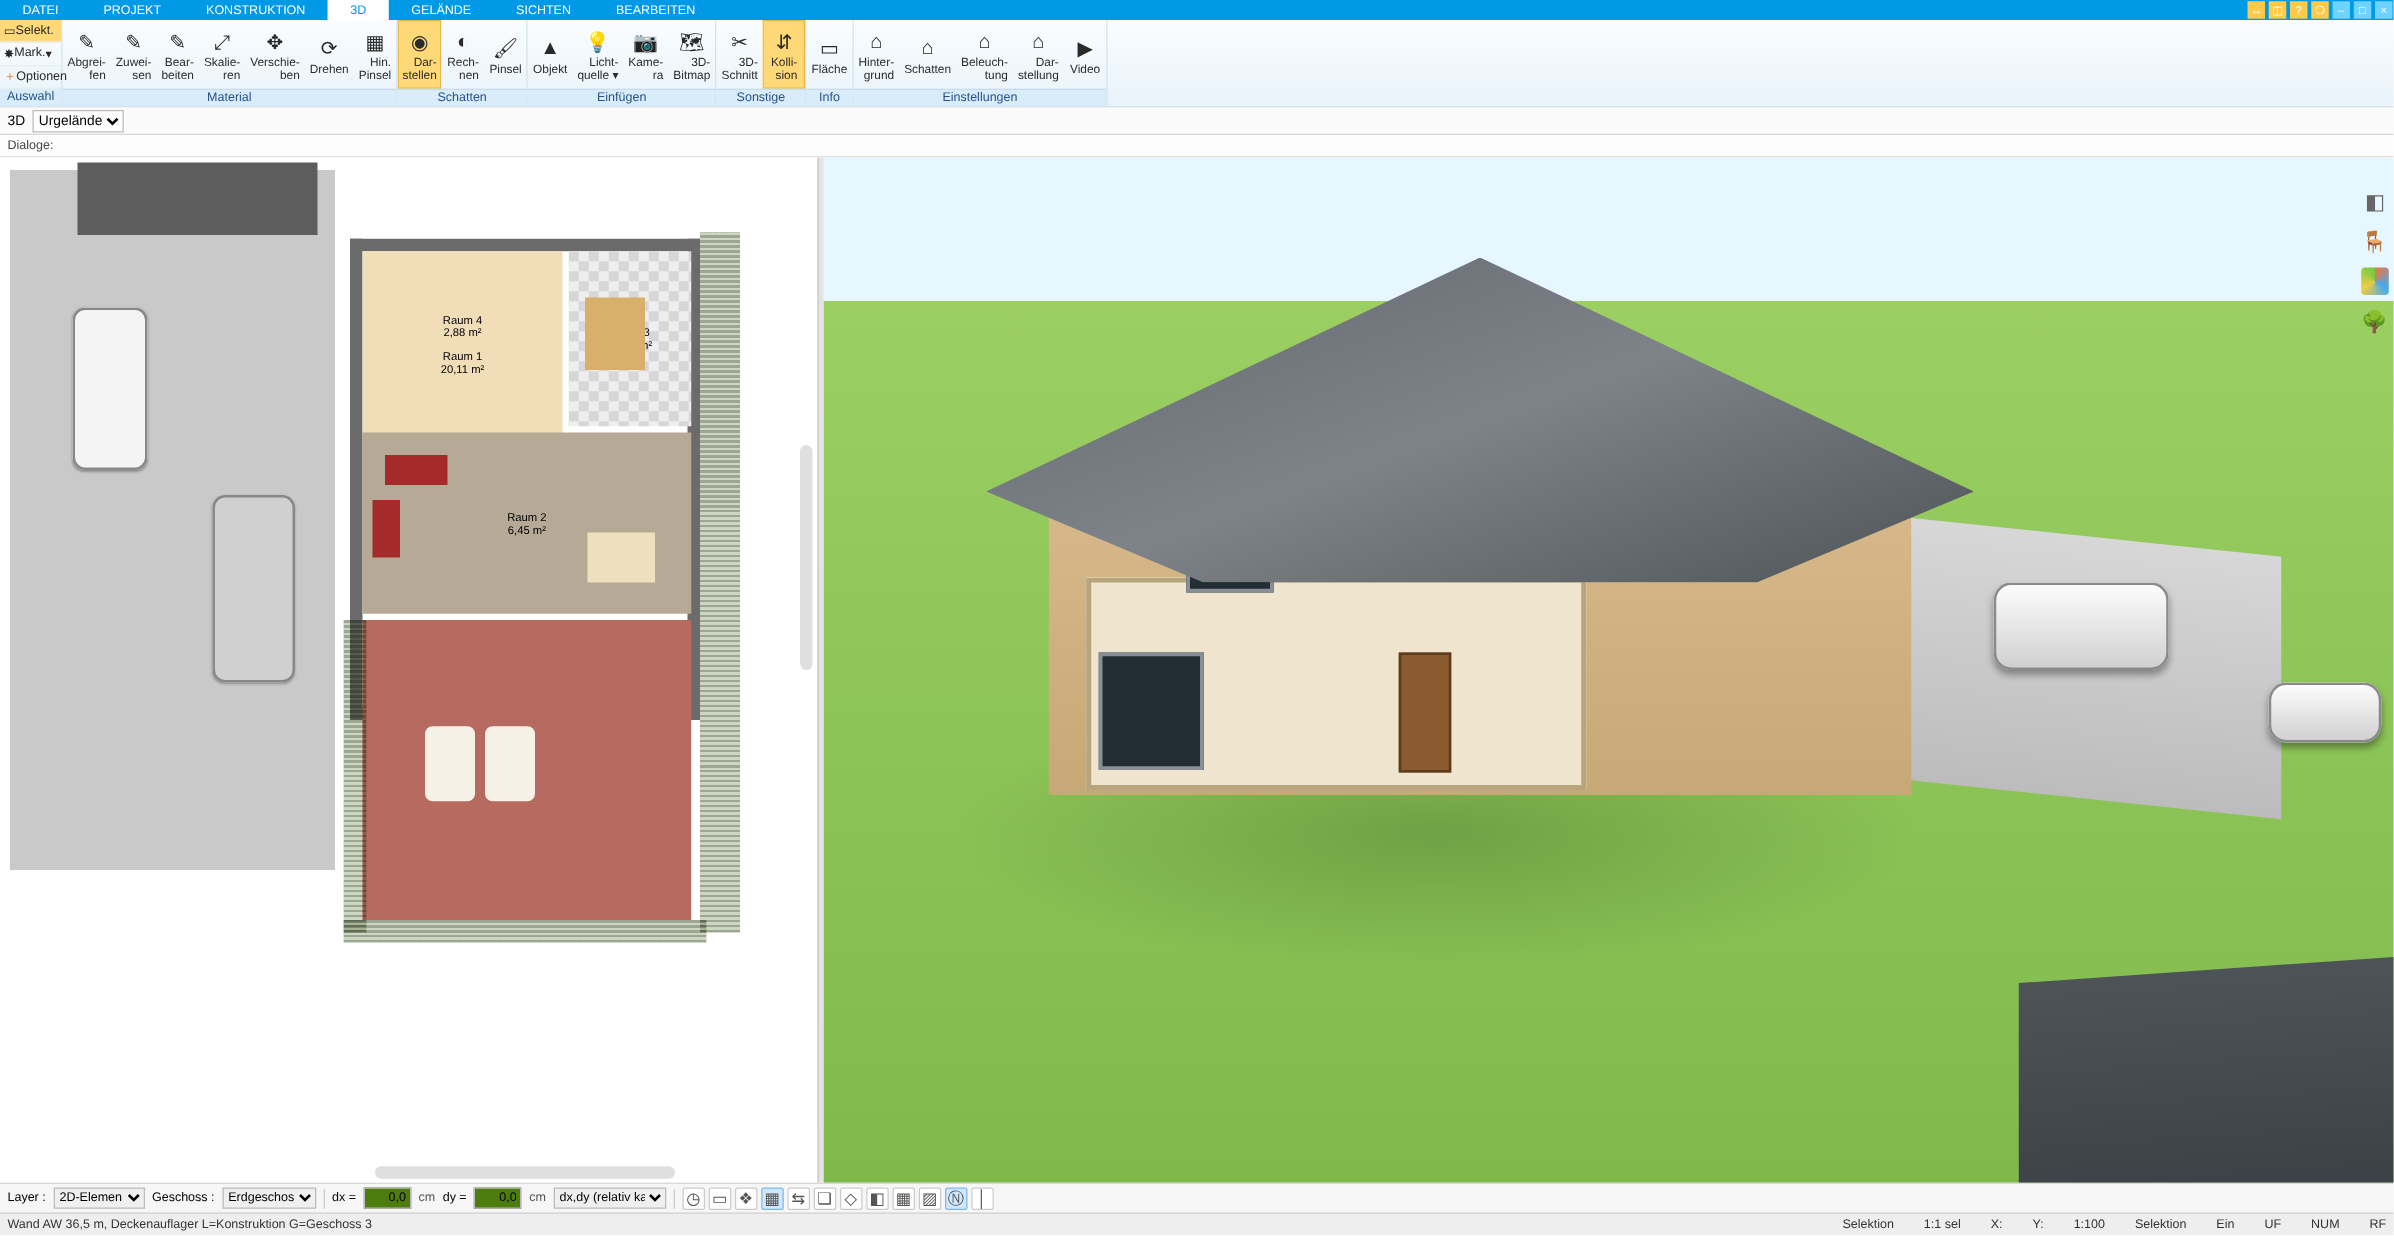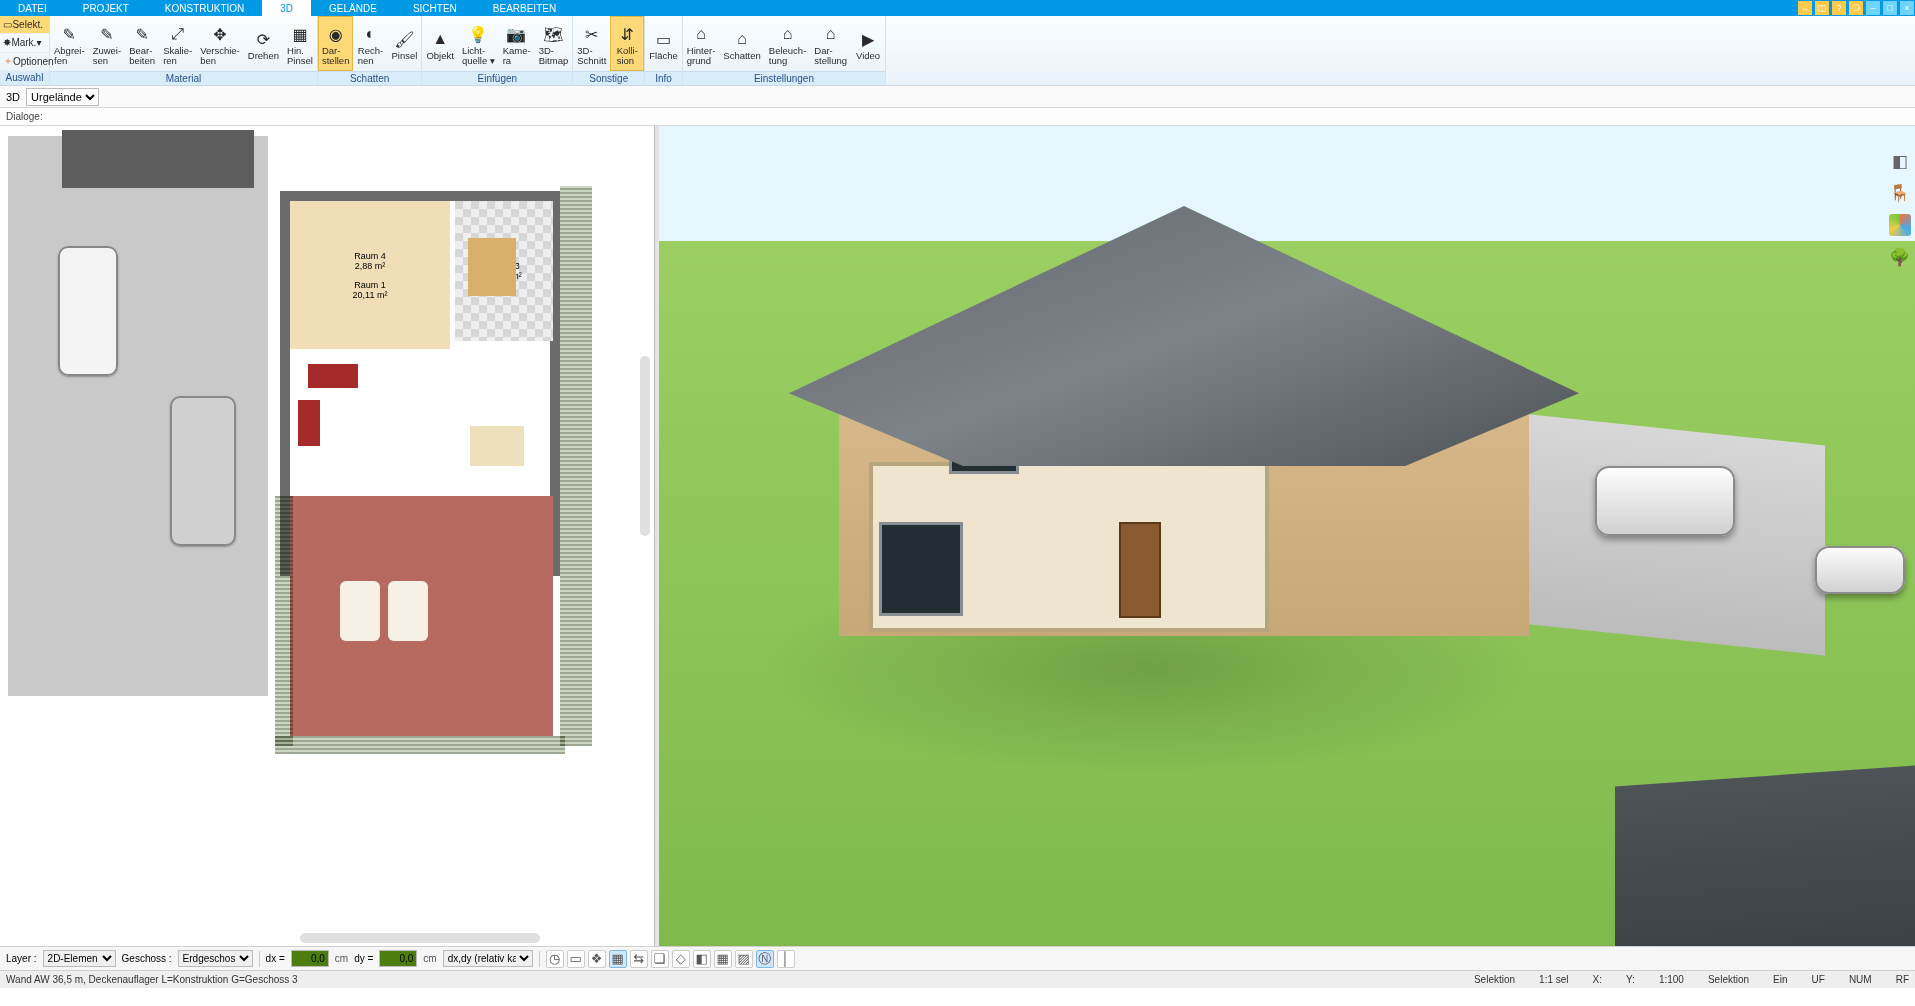--- a/index.html
+++ b/index.html
@@ -40,21 +40,21 @@
 .rbtn {
   display: flex; flex-direction: column; align-items: center; justify-content: center;
   padding: 2px 4px 0; min-width: 34px; cursor: pointer;
 }
 .rbtn.active { background: #ffd978; box-shadow: inset 0 0 0 1px #e5b844; }
 .rbtn .ico {
   width: 22px; height: 22px; margin-bottom: 1px;
   display: flex; align-items: center; justify-content: center;
   font-size: 16px;
 }
-.rbtn .lbl { text-align: left; line-height: 10px; font-size: 9.5px; white-space: pre; }
+.rbtn .lbl { text-align: right; line-height: 10px; font-size: 9.5px; white-space: pre; }
 
 
 #selcol {
   width: 50px; display: flex; flex-direction: column;
   border-right: 1px solid #d4e2ec;
 }
 #selcol .srow {
   flex: 1; display: flex; align-items: center; font-size: 10px;
   padding-left: 3px; cursor: pointer; border-bottom: 1px solid #e7eef4;
 }
@@ -367,20 +367,24 @@
       <div class="room" style="left:290px;top:75px;width:160px;height:148px;background:#f2ddb9">
         <span>Raum 4</span>
           <span>2,88 m²</span>
         <span style="margin-top:9px">Raum 1</span>
           <span>20,11 m²</span>
       </div>
       <div class="room" style="left:455px;top:75px;width:98px;height:140px;
         background:repeating-conic-gradient(#eee 0 25%,#d7d7d7 0 50%) 0 0/16px 16px">
         <span>Raum 3</span>
           <span>25,90 m²</span>
+      </div>
+      <div class="room" style="left:290px;top:220px;width:263px;height:145px;background:#b6aa96">
+        <span>Raum 2</span>
+          <span>6,45 m²</span>
       </div>
 
       <div style="position:absolute;left:308px;top:238px;width:50px;height:24px;background:#a52a2a"></div>
       <div style="position:absolute;left:298px;top:274px;width:22px;height:46px;background:#a52a2a"></div>
       <div style="position:absolute;left:468px;top:112px;width:48px;height:58px;background:#d9b06b"></div>
       <div style="position:absolute;left:470px;top:300px;width:54px;height:40px;background:#efe0bd"></div>
 
       <div style="position:absolute;left:290px;top:370px;width:263px;height:240px;background:#b66a60"></div>
       <div style="position:absolute;left:340px;top:455px;width:40px;height:60px;background:#f6f1e6;border-radius:6px"></div>
       <div style="position:absolute;left:388px;top:455px;width:40px;height:60px;background:#f6f1e6;border-radius:6px"></div>

